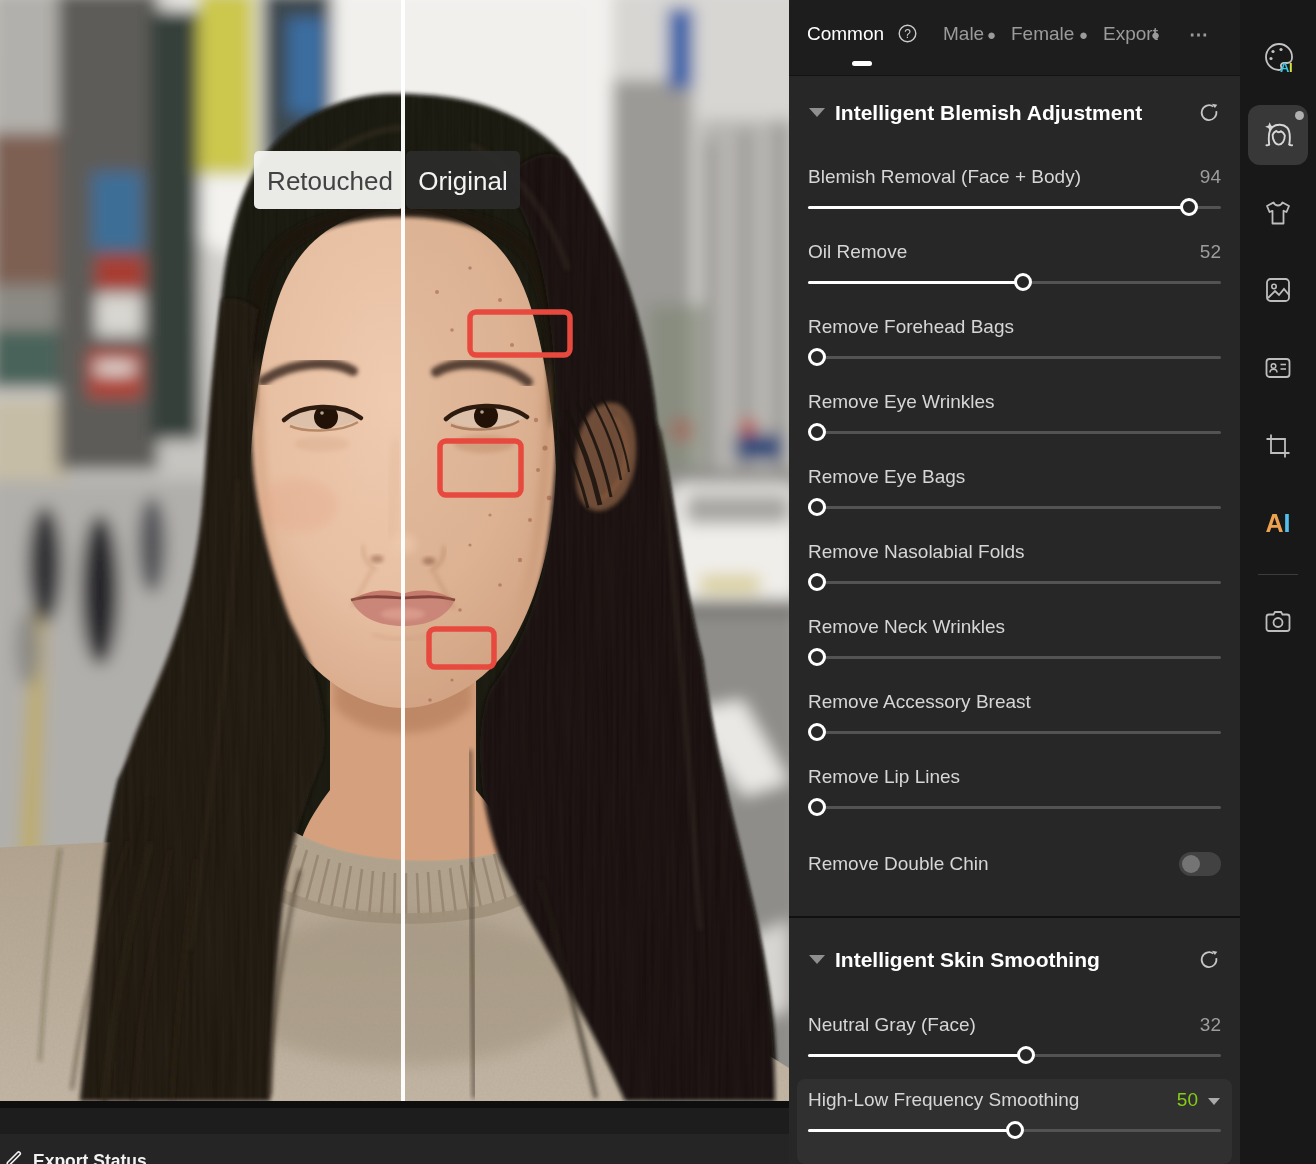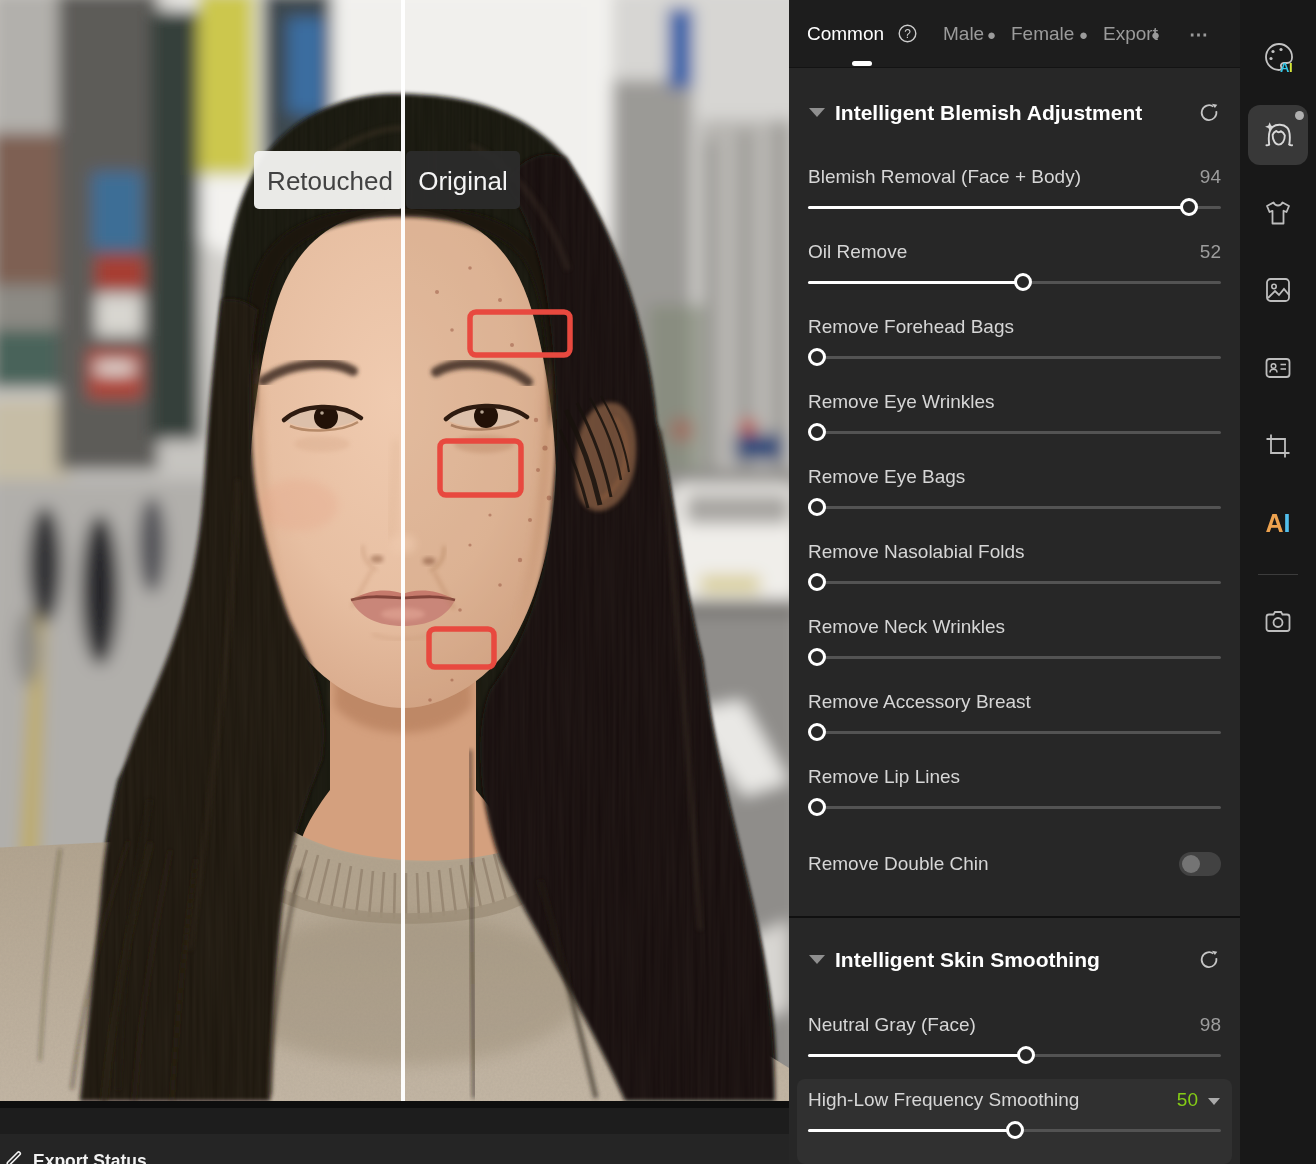--- a/index.html
+++ b/index.html
@@ -4,21 +4,21 @@
 <style>
   * { margin:0; padding:0; box-sizing:border-box; }
   html,body { width:1316px; height:1164px; overflow:hidden; background:#1d1d1d;
     font-family:"Liberation Sans", sans-serif; }
   #app { position:relative; width:1316px; height:1164px; }
   #photo { position:absolute; left:0; top:0; width:789px; height:1101px; overflow:hidden; }
   #photostrip { position:absolute; left:0; top:1101px; width:789px; height:7px; background:#0e0e0e; }
   #exportbar { position:absolute; left:0; top:1108px; width:789px; height:56px; background:#252525;margin-top:26px; }
   #exportbar .txt { position:absolute; left:33px; top:17px; font-size:17.5px; font-weight:bold; color:#f2f2f2; }
   #panel { position:absolute; left:789px; top:0; width:451px; height:1164px; background:#272727; }
-  #tabs { position:absolute; left:0; top:0; width:451px; height:68px; background:#1d1d1d; border-bottom:1px solid #131313; }
+  #tabs { position:absolute; left:0; top:0; width:451px; height:76px; background:#1d1d1d; border-bottom:1px solid #131313; }
   .tab { position:absolute; top:23px; font-size:19px; color:#9b9b9b; }
   #tab-common { left:18px; color:#ffffff; }
   #underline { position:absolute; left:63px; top:61px; width:20px; height:5px; border-radius:3px; background:#ffffff; }
   #sidebar { position:absolute; left:1240px; top:0; width:76px; height:1164px; background:#181818; }
   .lbl { position:absolute; font-size:19px; color:#d6d6d6; }
   .val { position:absolute; font-size:19px; color:#9d9d9d; right:19px; text-align:right; }
   .track { position:absolute; left:19px; width:413px; height:3px; border-radius:2px; background:#535353; }
   .fill { position:absolute; left:0; top:0; height:3px; border-radius:2px; background:#ffffff; }
   .knob { position:absolute; top:-8px; width:18px; height:18px; border-radius:50%;
           background:#272727; border:3.5px solid #ffffff; }
@@ -401,21 +401,21 @@
     <div id="hlrow"></div>
     <div id="content2">
       <div class="tri" style="top:955px"></div>
       <div class="sechead" style="top:948px">Intelligent Skin Smoothing</div>
       <svg class="reset" style="top:949px" width="22" height="22" viewBox="0 0 22 22">
         <path d="M 15.3 4.6 A 7.4 7.4 0 1 0 18.3 9.2" fill="none" stroke="#c6c6c6" stroke-width="1.7"></path>
         <path d="M 16.9 6.0 L 13.9 1.8 L 19.3 2.8 Z" fill="#c6c6c6"></path>
       </svg>
 
       <div class="lbl" style="left:19px;top:1014px">Neutral Gray (Face)</div>
-      <div class="val" style="top:1014px">98</div>
+      <div class="val" style="top:1014px">32</div>
       <div class="track" style="top:1054px">
           <div class="fill" style="width:218px"></div>
           <div class="knob" style="left:209px"></div>
         </div>
 
       <div class="lbl" style="left:19px;top:1089px">High-Low Frequency Smoothing</div>
       <div class="val" style="top:1089px;right:42px;color:#84cc16">50</div>
       <div style="position:absolute;right:20px;top:1098px;width:0;height:0;border-left:6px solid transparent;border-right:6px solid transparent;border-top:7px solid #aaaaaa"></div>
       <div class="track" style="top:1129px">
           <div class="fill" style="width:207px"></div>

